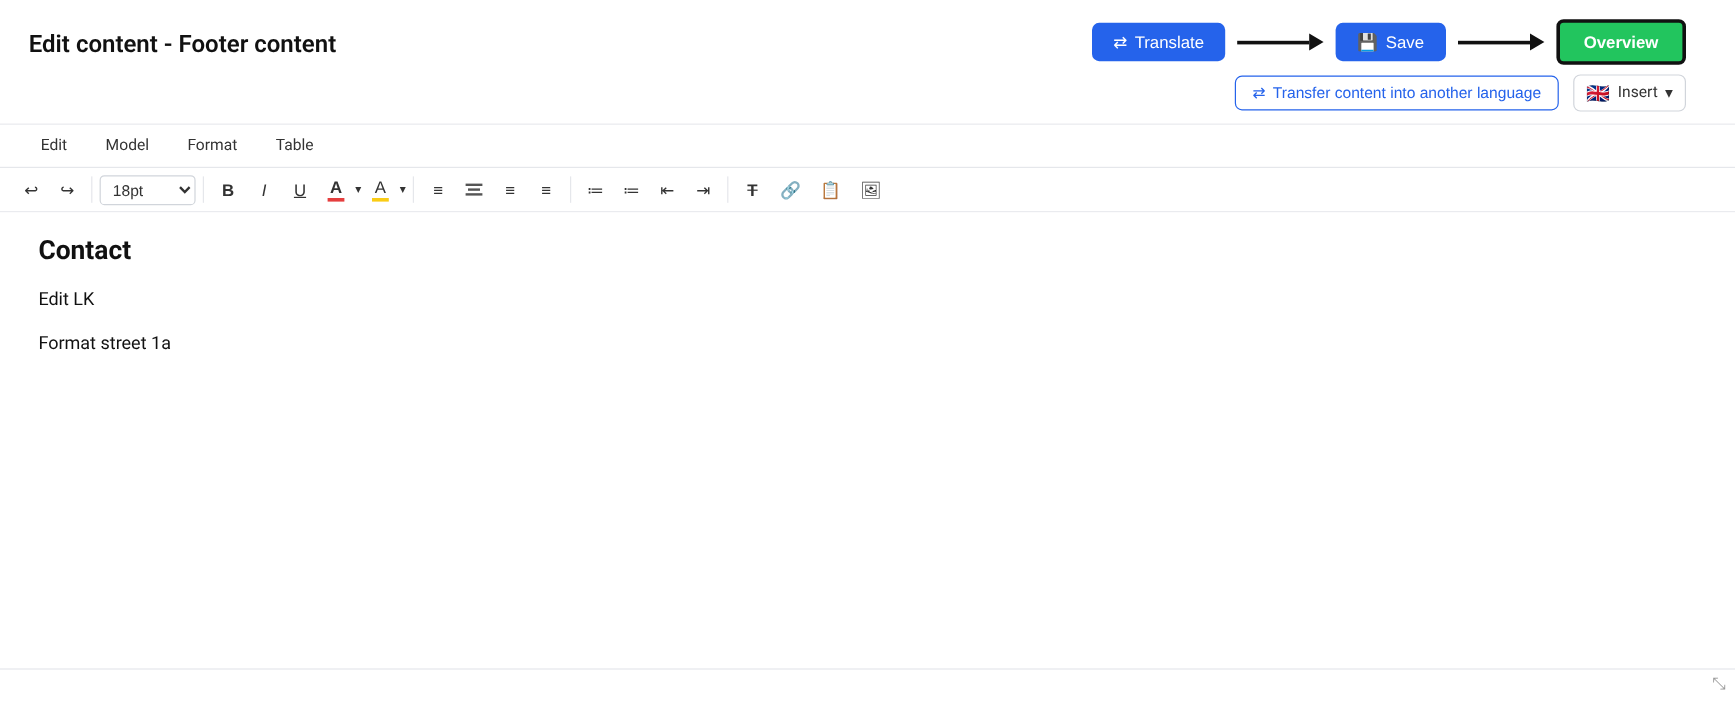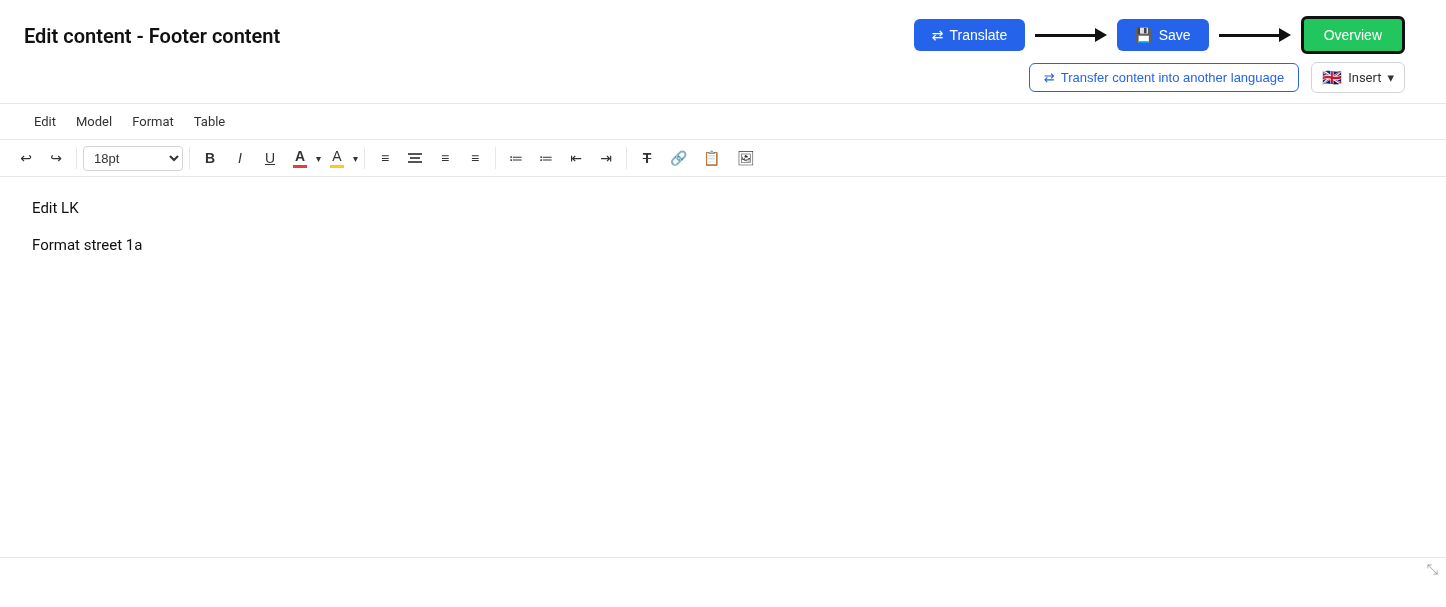--- a/index.html
+++ b/index.html
@@ -56,21 +56,21 @@
       align-items: center;
       gap: 6px;
     }
     .btn-overview {
       background: #22c55e;
       color: #fff;
       border: 3px solid #111;
       border-radius: 6px;
       padding: 8px 20px;
       font-size: 14px;
-      font-weight: 400;
+      font-weight: 700;
       cursor: pointer;
       position: relative;
     }
     .arrow-annotation {
       display: flex;
       align-items: center;
       position: relative;
     }
     .arrow-line {
       width: 60px;
@@ -117,21 +117,21 @@
       color: #333;
     }
     .flag-icon {
       font-size: 16px;
     }
 
     
     .menu-bar {
       display: flex;
       align-items: center;
-      gap: 0;
+      gap: 12px;
       padding: 6px 24px;
       border-bottom: 1px solid #e5e7eb;
       background: #fff;
     }
     .menu-item {
       padding: 4px 10px;
       font-size: 13px;
       color: #333;
       cursor: pointer;
       border-radius: 4px;
@@ -167,21 +167,21 @@
       margin: 0 4px;
     }
     .font-size-select {
       border: 1px solid #d1d5db;
       border-radius: 4px;
       padding: 3px 6px;
       font-size: 13px;
       color: #333;
       cursor: pointer;
       background: #fff;
-      width: 100px;
+      width: 80px;
     }
 
     
     .editor-container {
       padding: 20px 32px;
       min-height: 380px;
       background: #fff;
     }
     .editor-content h1 {
       font-size: 22px;
@@ -341,20 +341,21 @@
   <button class="toolbar-btn">
     <span>📋</span>
   </button>
   <button class="toolbar-btn">
     <span>🖼</span>
   </button>
 </div>
 
 <div class="editor-container">
   <div class="editor-content">
+    <h1>Contact</h1>
     <p>Edit LK</p>
     <p>Format street 1a</p>
   </div>
 </div>
 
 <div class="editor-bottom-bar">
   <span class="resize-handle">⤡</span>
 </div>
 
 </body></html>

